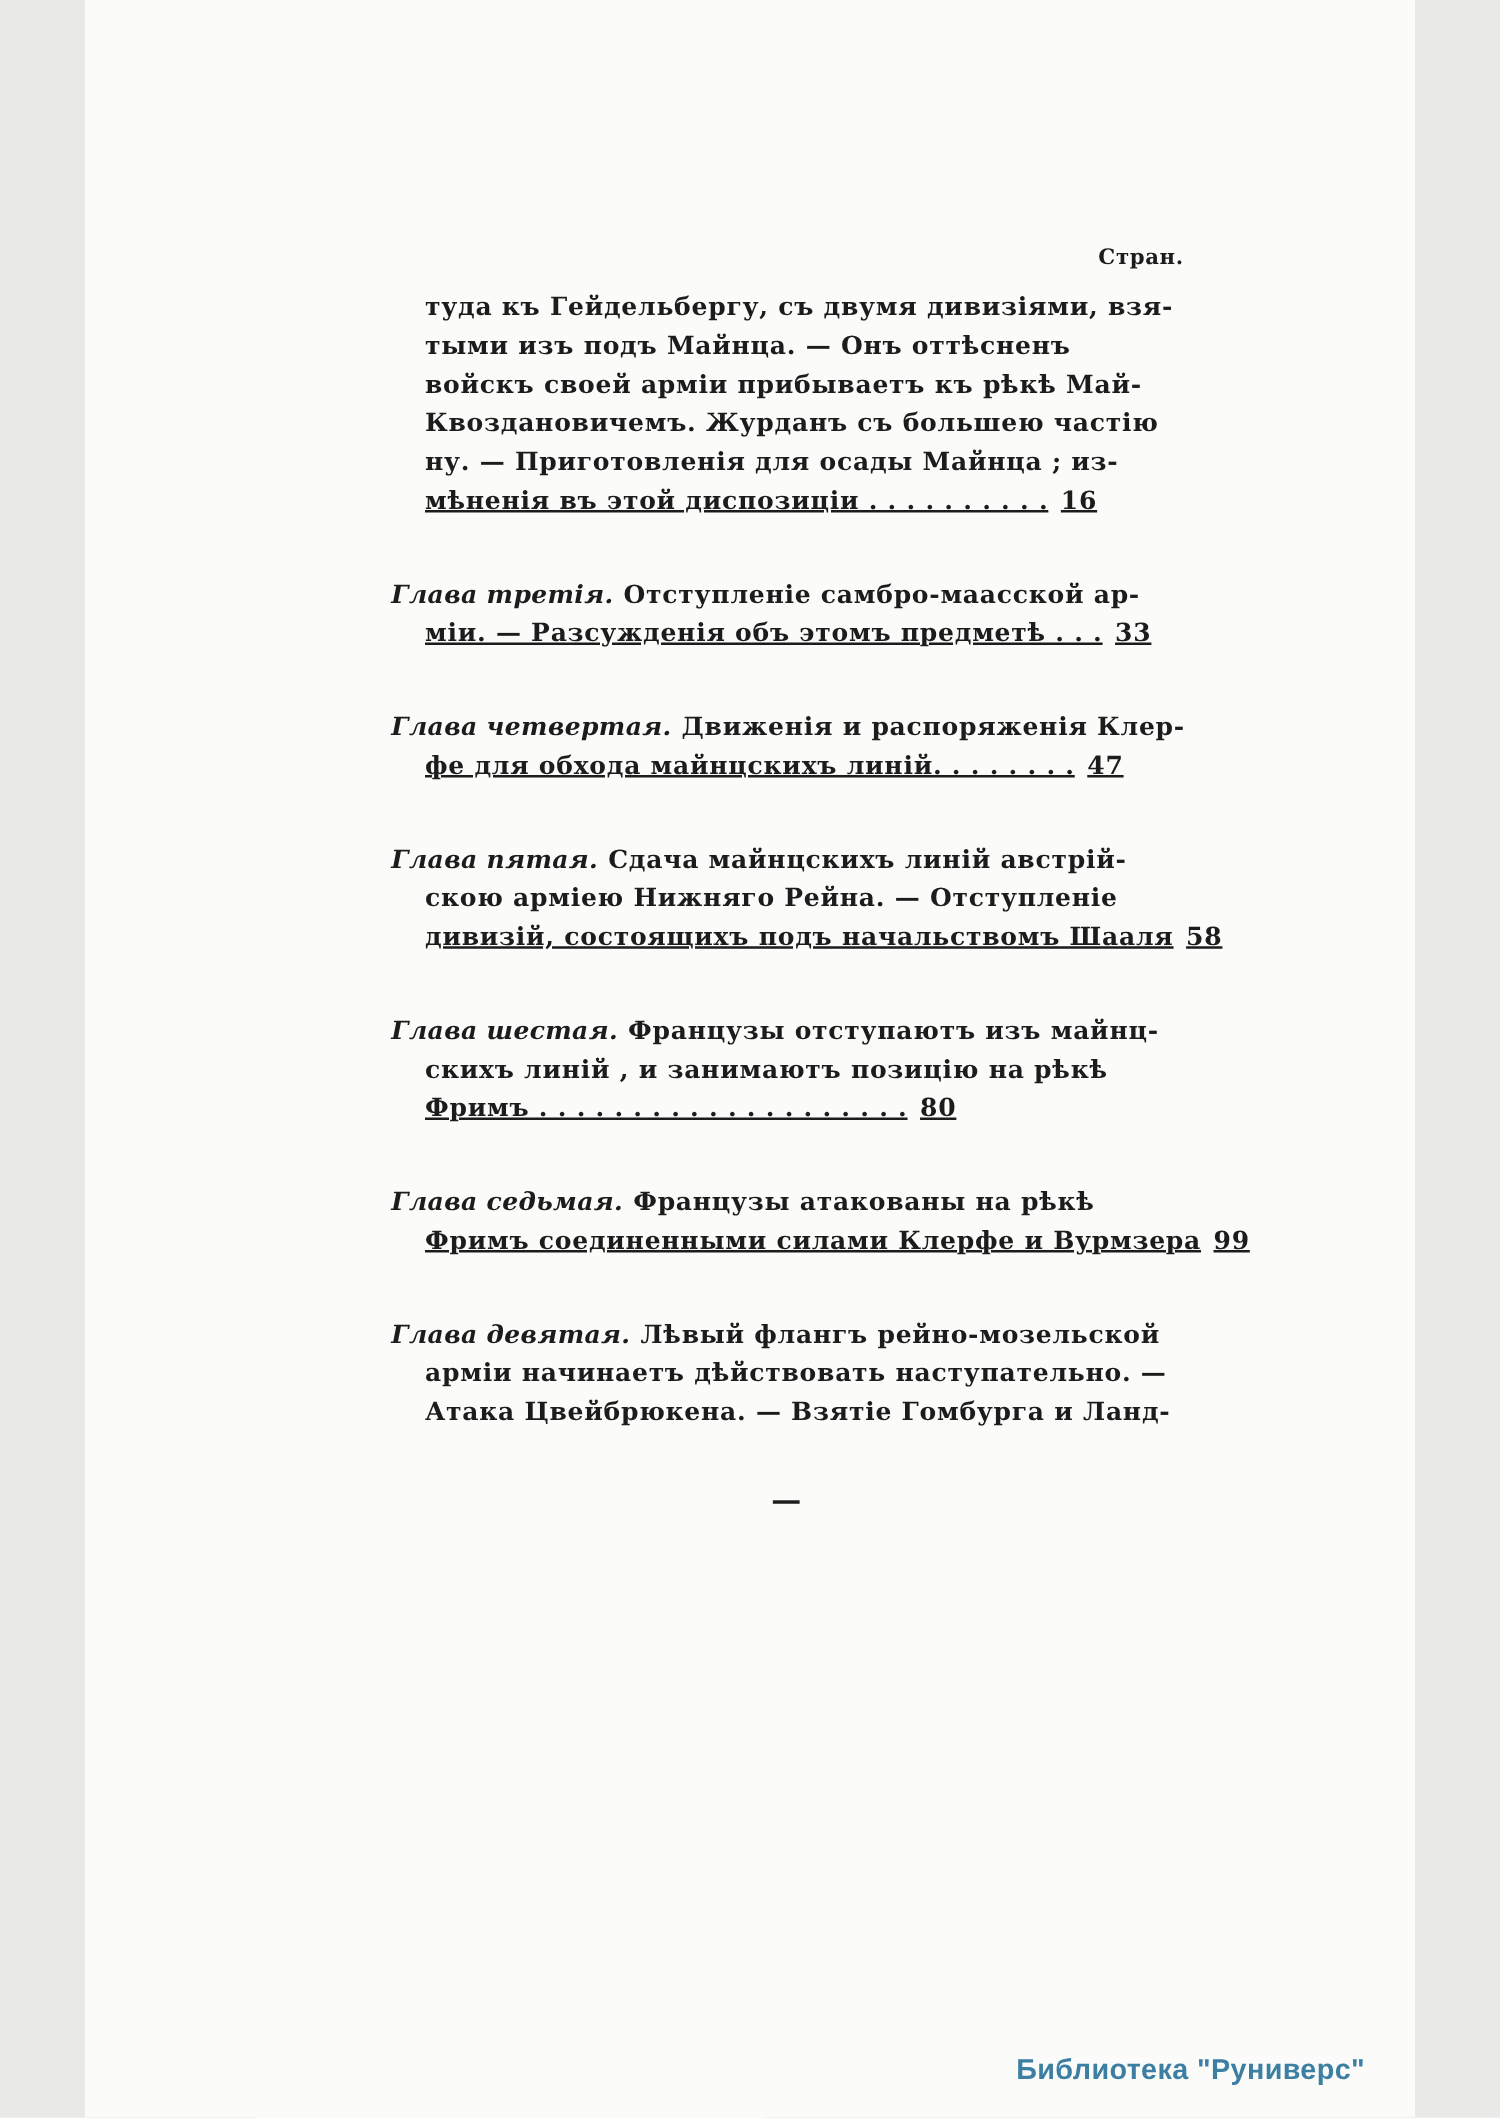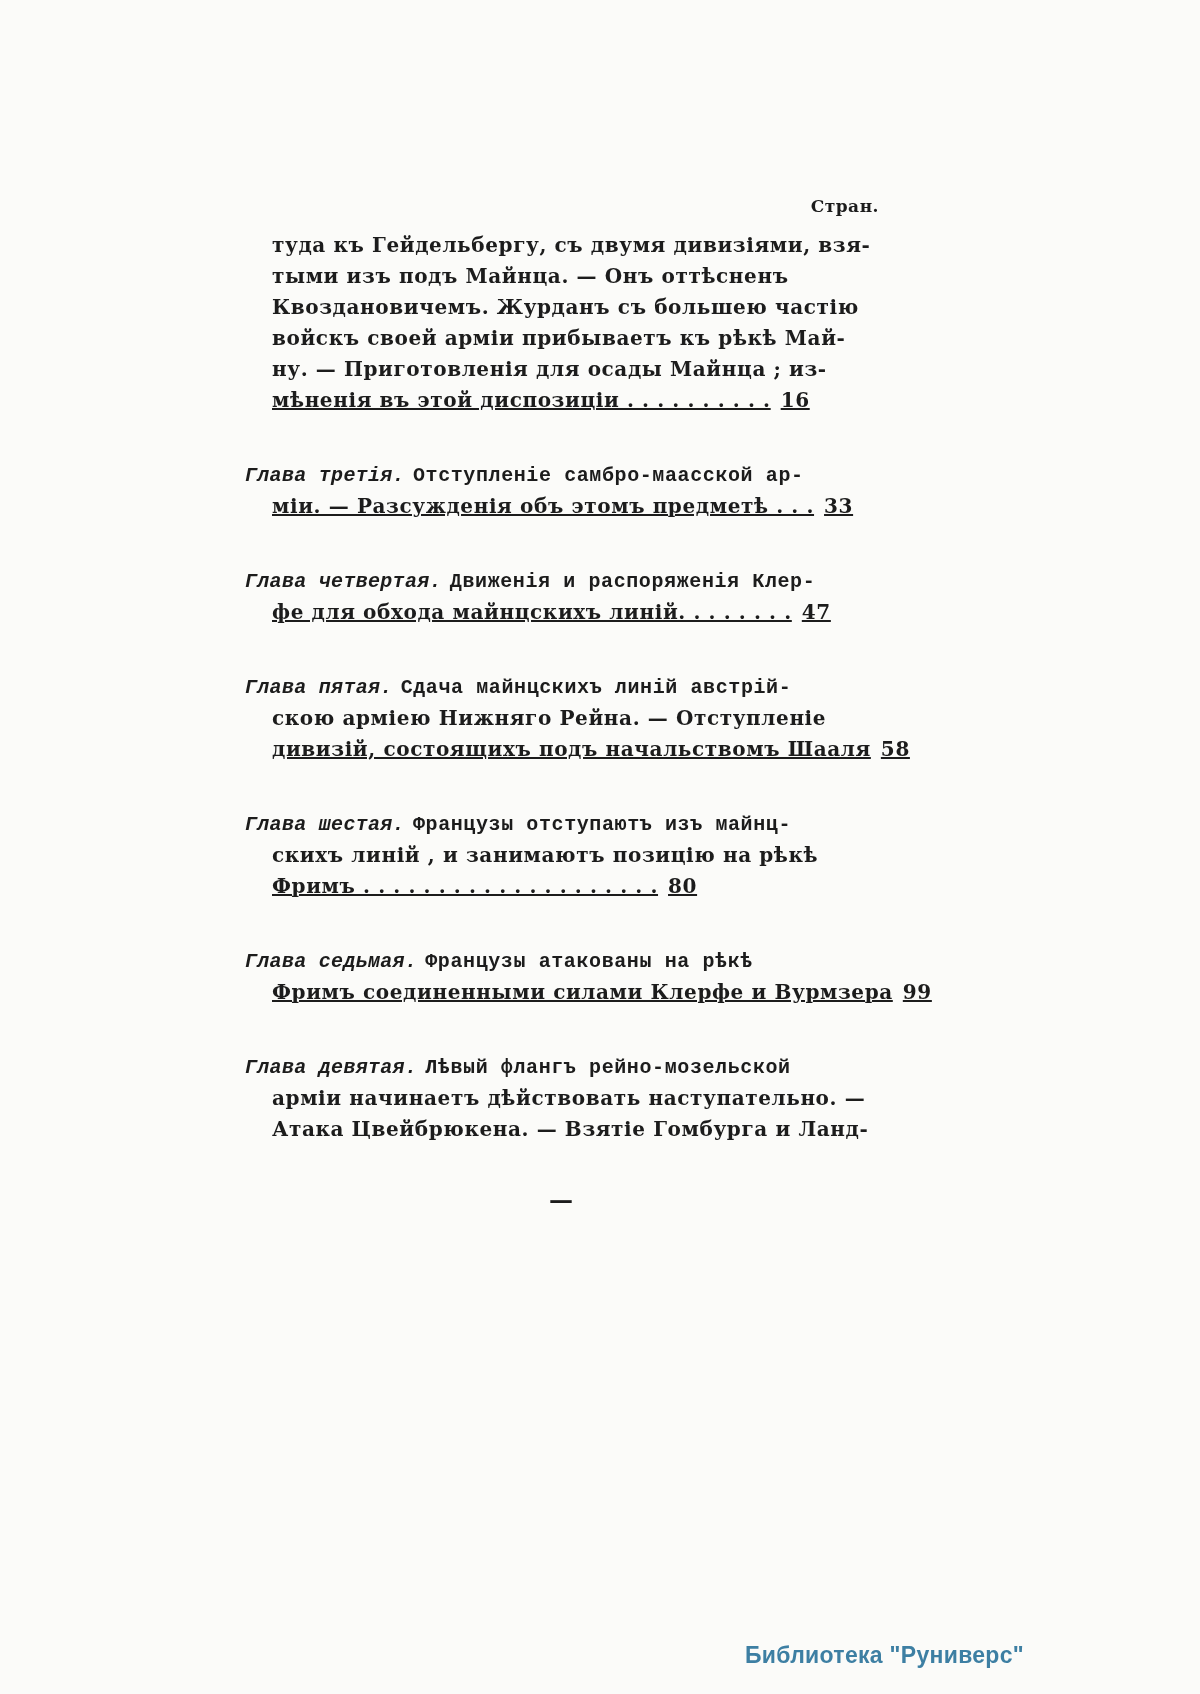--- a/index.html
+++ b/index.html
@@ -2,21 +2,21 @@
 <html><head>
 <meta charset="utf-8">
 <style>
   html, body {
     margin: 0;
     padding: 0;
     background: #e9e9e7;
   }
   .page {
     position: relative;
-    width: 1200px;
+    width: 1064px;
     height: 1694px;
     margin: 0 auto;
     background: #fbfbf9;
     overflow: hidden;
     font-family: "DejaVu Serif", serif;
     color: #1c1c1c;
   }
   .content {
     position: absolute;
     left: 245px;
@@ -40,21 +40,20 @@
     font-weight: bold;
     line-height: 31px;
     letter-spacing: 0.6px;
     padding-left: 27px;
   }
   .entry .line {
     white-space: nowrap;
   }
   .entry .line.with-chapter {
     margin-left: -27px;
-    font-family: Liberation Mono, monospace;
   }
   .chapter-label {
     font-style: italic;
     font-weight: 600;
     letter-spacing: 0.3px;
     padding-right: 8px;
   }
   .entry .line.last-line {
     display: flex;
     align-items: baseline;
@@ -85,22 +84,22 @@
 </head>
 <body>
 
 <div class="page">
   <div class="content">
     <div class="pages-label">Стран.</div>
     <div class="entries">
         <div class="entry">
           <div class="line"><span>туда къ Гейдельбергу, съ двумя дивизіями, взя-</span></div>
           <div class="line"><span>тыми изъ подъ Майнца. — Онъ оттѣсненъ</span></div>
+          <div class="line"><span>войскъ своей арміи прибываетъ къ рѣкѣ Май-</span></div>
           <div class="line"><span>Квоздановичемъ. Журданъ съ большею частію</span></div>
-          <div class="line"><span>войскъ своей арміи прибываетъ къ рѣкѣ Май-</span></div>
           <div class="line"><span>ну. — Приготовленія для осады Майнца ; из-</span></div>
           <div class="line last-line">
             <span>мѣненія въ этой диспозиціи . . . . . . . . . .</span>
             <span class="page-num">16</span>
           </div>
         </div>
         <div class="entry">
           <div class="line with-chapter"><span class="chapter-label">Глава третія.</span><span>Отступленіе самбро-маасской ар-</span></div>
           <div class="line last-line">
             <span>міи. — Разсужденія объ этомъ предметѣ . . .</span>

